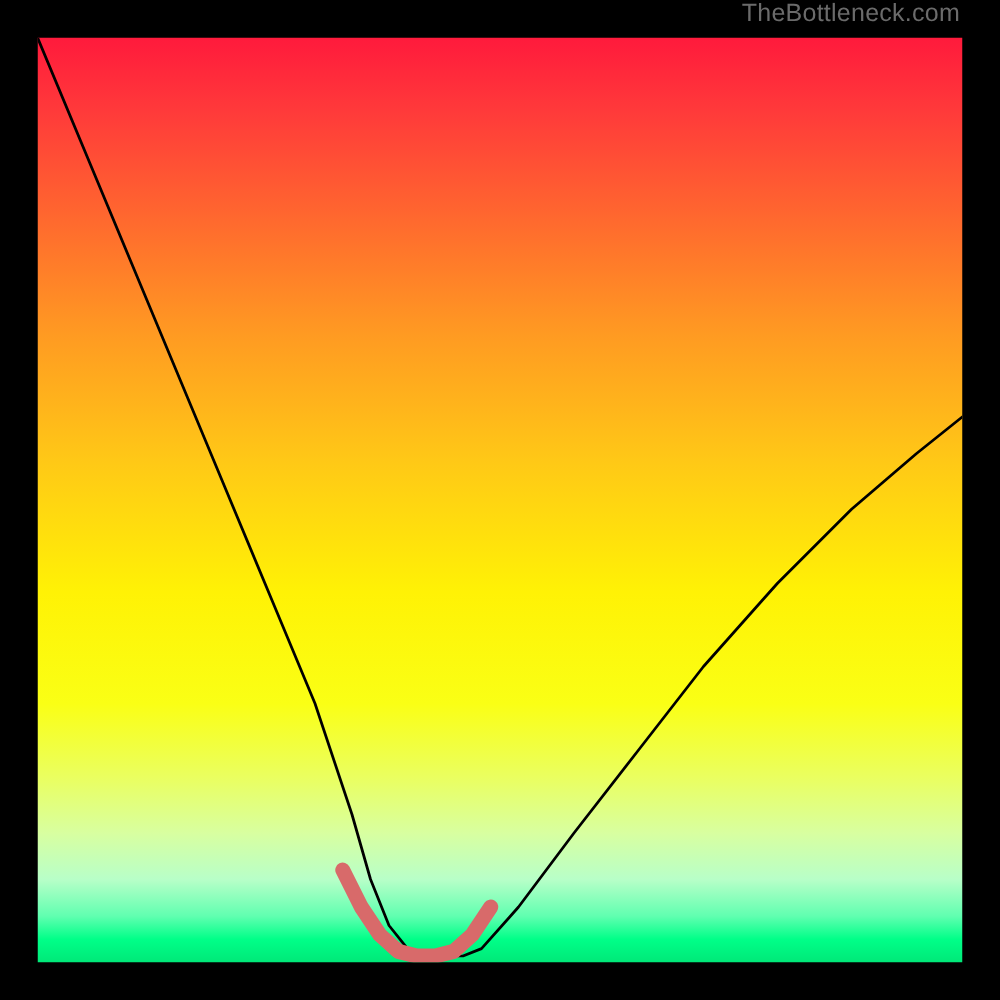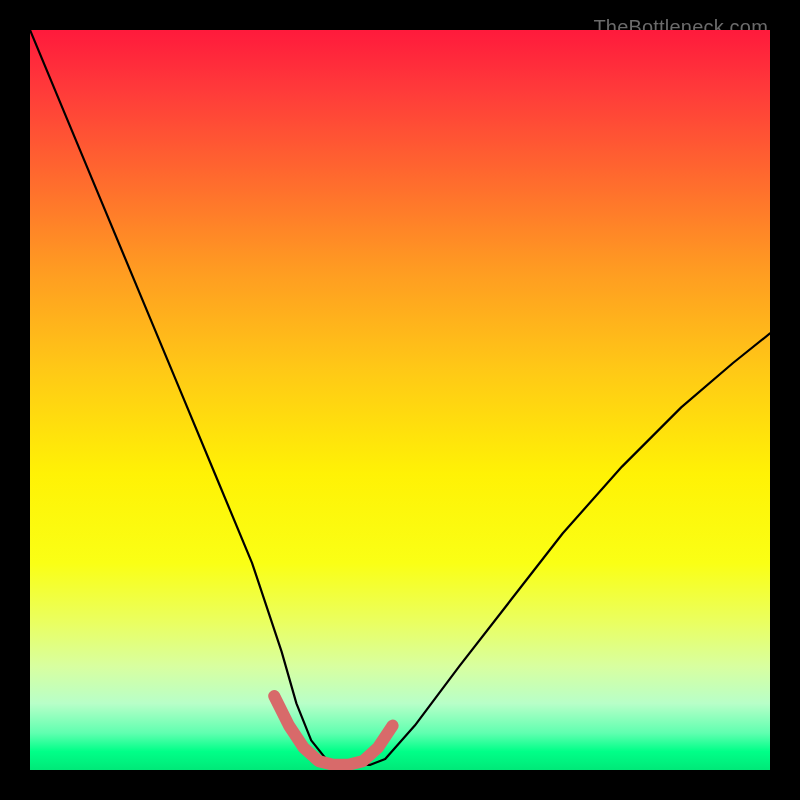--- a/index.html
+++ b/index.html
@@ -41,21 +41,21 @@
       #eaff60 80%,
       #d8ffa0 86%,
       #b8ffc8 91%,
       #60ffb0 95%,
       #00ff88 97.5%,
       #00e878 100%
     );
   }
   .watermark {
     position: absolute;
-    top: 16px;
+    top: 0;
     right: 32px;
     color: #6b6b6b;
     font-size: 20px;
     font-weight: 500;
     letter-spacing: 0.2px;
     user-select: none;
   }
   svg.curve {
     position: absolute;
     inset: 0;

